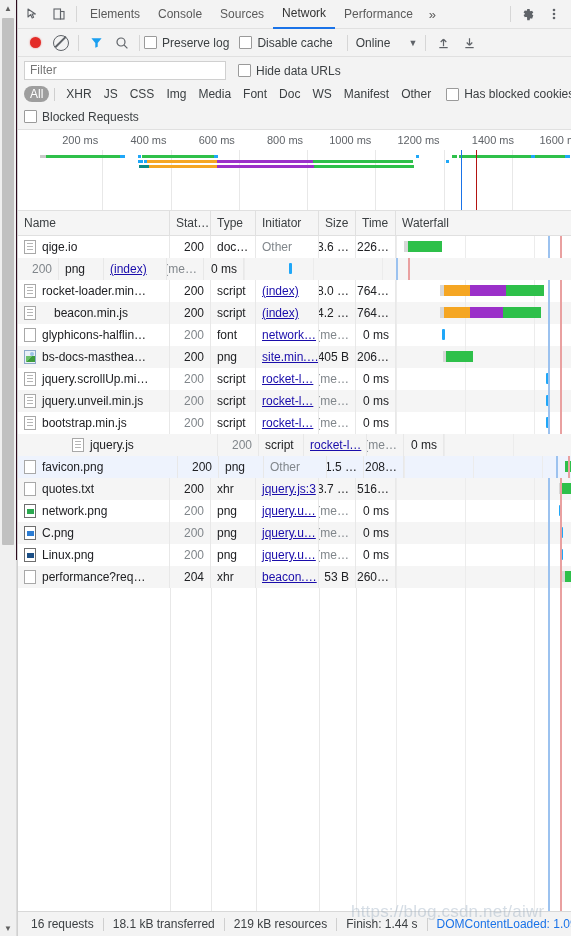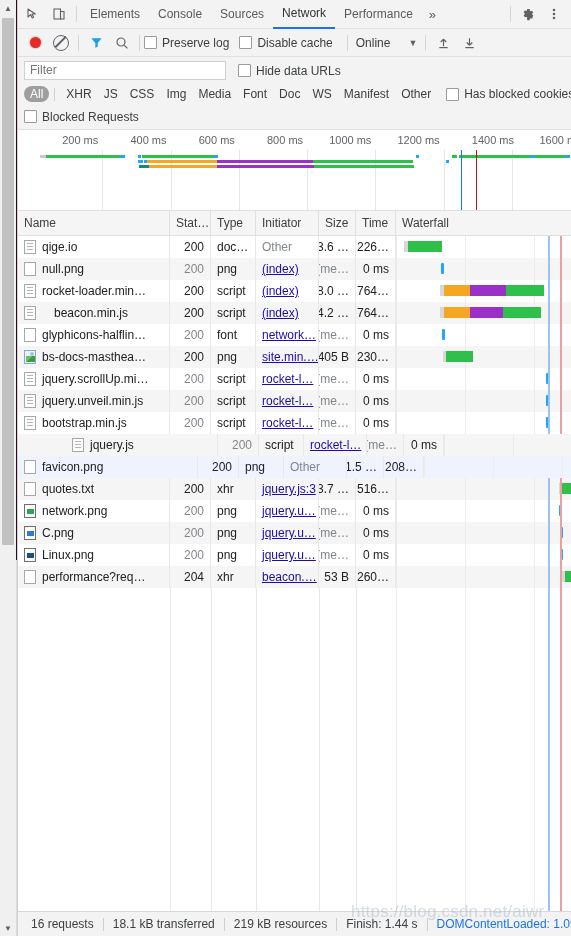--- a/index.html
+++ b/index.html
@@ -354,24 +354,20 @@
               <div class="wfgrid" style="left: 138px;"></div>
               <div class="bar" style="left: 8px; width: 38px;">
                 <div class="bar-seg" style="left: 0px; width: 4px; background: rgb(216, 216, 216);"></div>
                 <div class="bar-seg" style="left: 4px; width: 34px; background: rgb(46, 192, 74);"></div>
               </div>
               <div class="evline" style="left: 152px; background: rgb(156, 194, 239); width: 2px;"></div>
               <div class="evline" style="left: 164px; background: rgb(233, 160, 160); width: 2px;"></div>
             </div>
           </div>
           <div class="row even">
-            <div class="td" style="width: 152px;">
-              <span class="nameico blank"></span>
-              <span>null.png</span>
-            </div>
             <div class="td num grey" style="width: 41px;">200</div>
             <div class="td" style="width: 45px;">png</div>
             <div class="td link" style="width: 63px;">(index)</div>
             <div class="td num grey" style="width: 37px;">(me…</div>
             <div class="td num" style="width: 40px;">0 ms</div>
             <div class="td wf" style="padding: 0px; border-right: none;">
               <div class="wfgrid" style="left: 0px;"></div>
               <div class="wfgrid" style="left: 69px;"></div>
               <div class="wfgrid" style="left: 138px;"></div>
               <div class="tick-thin" style="left: 45px;"></div>
@@ -448,21 +444,21 @@
           </div>
           <div class="row even">
             <div class="td" style="width: 152px;">
               <span class="nameico img"></span>
               <span>bs-docs-masthea…</span>
             </div>
             <div class="td num" style="width: 41px;">200</div>
             <div class="td" style="width: 45px;">png</div>
             <div class="td link" style="width: 63px;">site.min.…</div>
             <div class="td num" style="width: 37px;">405 B</div>
-            <div class="td num" style="width: 40px;">230…</div>
+            <div class="td num" style="width: 40px;">206…</div>
             <div class="td wf" style="padding: 0px; border-right: none;">
               <div class="wfgrid" style="left: 0px;"></div>
               <div class="wfgrid" style="left: 69px;"></div>
               <div class="wfgrid" style="left: 138px;"></div>
               <div class="bar" style="left: 47px; width: 30px;">
                 <div class="bar-seg" style="left: 0px; width: 3px; background: rgb(216, 216, 216);"></div>
                 <div class="bar-seg" style="left: 3px; width: 27px; background: rgb(46, 192, 74);"></div>
               </div>
               <div class="evline" style="left: 152px; background: rgb(156, 194, 239); width: 2px;"></div>
               <div class="evline" style="left: 164px; background: rgb(233, 160, 160); width: 2px;"></div>
@@ -538,21 +534,21 @@
             <div class="td wf" style="padding: 0px; border-right: none;">
               <div class="wfgrid" style="left: 0px;"></div>
               <div class="wfgrid" style="left: 69px;"></div>
               <div class="wfgrid" style="left: 138px;"></div>
               <div class="tick-thin" style="left: 150px;"></div>
               <div class="evline" style="left: 152px; background: rgb(156, 194, 239); width: 2px;"></div>
               <div class="evline" style="left: 164px; background: rgb(233, 160, 160); width: 2px;"></div>
             </div>
           </div>
           <div class="row sel">
-            <div class="td" style="width: 180px;">
+            <div class="td" style="width: 160px;">
               <span class="nameico blank"></span>
               <span>favicon.png</span>
             </div>
             <div class="td num" style="width: 41px;">200</div>
             <div class="td" style="width: 45px;">png</div>
             <div class="td grey" style="width: 63px;">Other</div>
             <div class="td num" style="width: 37px;">1.5 …</div>
             <div class="td num" style="width: 40px;">208…</div>
             <div class="td wf" style="padding: 0px; border-right: none;">
               <div class="wfgrid" style="left: 0px;"></div>

